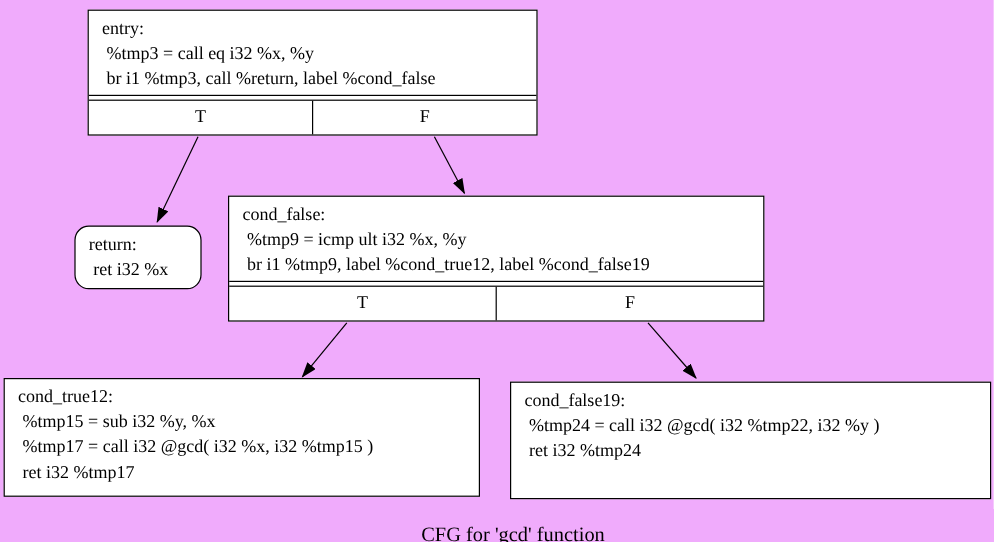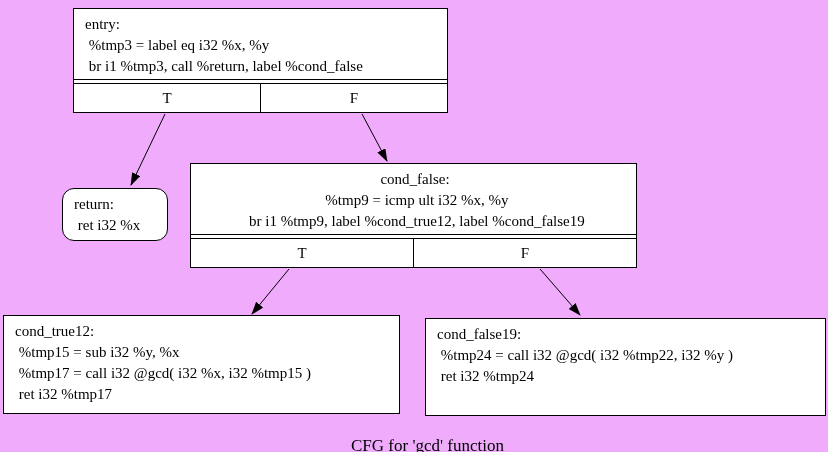--- a/index.html
+++ b/index.html
@@ -80,37 +80,37 @@
     </defs>
     <line x1="165" y1="114" x2="131" y2="185" stroke="#000000" stroke-width="1" marker-end="url(#arrowhead)"></line>
     <line x1="362" y1="114" x2="387" y2="161" stroke="#000000" stroke-width="1" marker-end="url(#arrowhead)"></line>
     <line x1="289" y1="269" x2="252" y2="314" stroke="#000000" stroke-width="1" marker-end="url(#arrowhead)"></line>
     <line x1="540" y1="269" x2="580" y2="315" stroke="#000000" stroke-width="1" marker-end="url(#arrowhead)"></line>
   </svg>
 
   <div class="node" style="left:73px; top:8px; width:375px; height:105px;">
     <div class="code with-sep">
       <div class="line">entry:</div>
-      <div class="line"> %tmp3 = label eq i32 %x, %y</div>
+      <div class="line"> %tmp3 = call eq i32 %x, %y</div>
       <div class="line"> br i1 %tmp3, call %return, label %cond_false</div>
     </div>
     <div class="tf-row">
       <div class="tf-cell first">T</div>
       <div class="tf-cell">F</div>
     </div>
   </div>
 
   <div class="node" style="left:62px; top:188px; width:106px; height:53px;border-radius:12px;">
     <div class="code">
       <div class="line">return:</div>
       <div class="line"> ret i32 %x</div>
     </div>
   </div>
 
-  <div class="node" style="left:190px; top:163px; width:447px; height:105px;text-align:center;">
+  <div class="node" style="left:190px; top:163px; width:447px; height:105px;">
     <div class="code with-sep">
       <div class="line">cond_false:</div>
       <div class="line"> %tmp9 = icmp ult i32 %x, %y</div>
       <div class="line"> br i1 %tmp9, label %cond_true12, label %cond_false19</div>
     </div>
     <div class="tf-row">
       <div class="tf-cell first">T</div>
       <div class="tf-cell">F</div>
     </div>
   </div>

